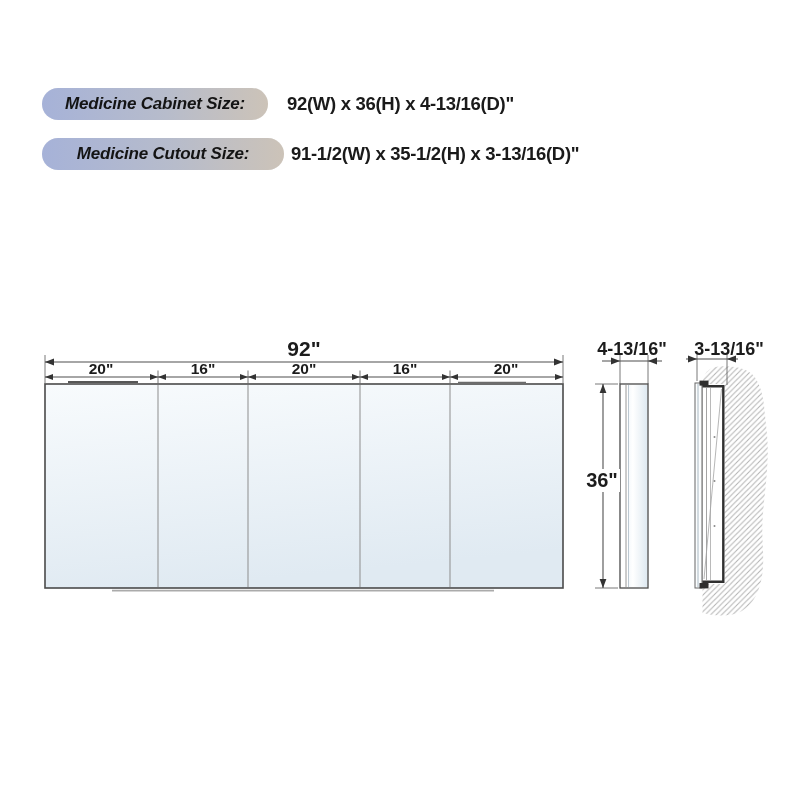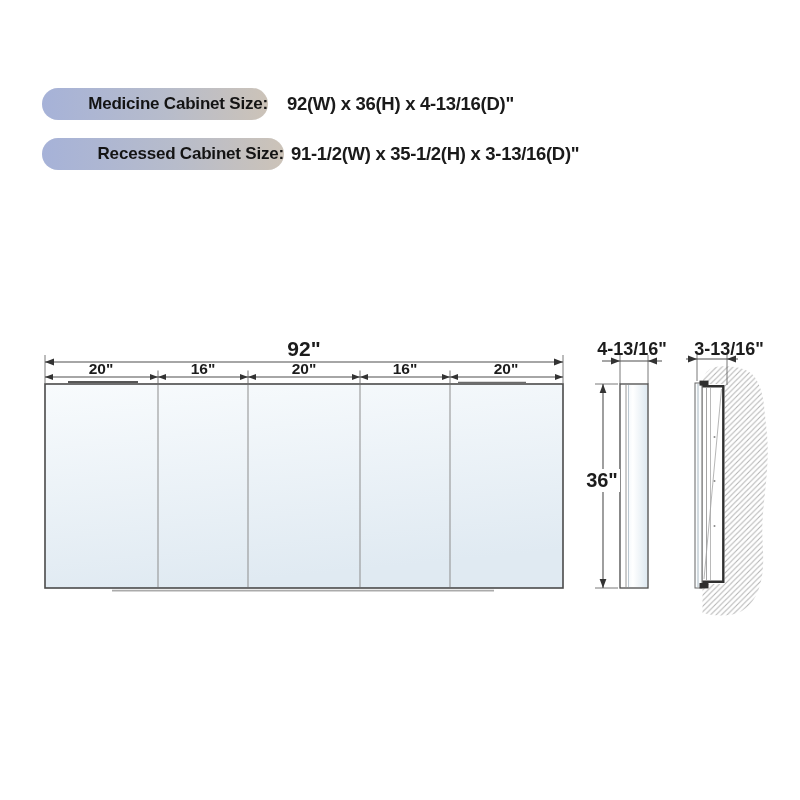--- a/index.html
+++ b/index.html
@@ -3,23 +3,24 @@
 <meta charset="utf-8">
 <style>
   html,body{margin:0;padding:0;background:#ffffff;}
   .canvas{
     position:relative;width:800px;height:800px;background:#ffffff;overflow:hidden;
     font-family:"Liberation Sans", sans-serif;
   }
   .pill{
     position:absolute;height:32px;border-radius:16px;
     background:linear-gradient(90deg,#a6b2d8 0%,#b7bccb 55%,#ccc3b8 100%);
-    display:flex;align-items:center;justify-content:flex-end;
+    display:flex;align-items:center;justify-content:center;
     color:#141414;font-weight:700;font-size:17px;letter-spacing:-0.2px;
     box-shadow:0 0 0.5px rgba(0,0,0,0.15);
+    font-style:italic;
   }
   .pill1{left:42px;top:88px;width:226px;}
   .pill2{left:42px;top:138px;width:242px;}
   .dim-value{
     position:absolute;height:32px;display:flex;align-items:center;
     color:#1a1a1a;font-weight:700;font-size:18.5px;letter-spacing:-0.3px;
     white-space:nowrap;
   }
   .v1{left:287px;top:88px;}
   .v2{left:291px;top:138px;}
@@ -30,21 +31,21 @@
 <body>
 
 <div class="canvas">
 
   <div class="pill pill1">
     <span>Medicine Cabinet Size:</span>
   </div>
   <div class="dim-value v1">92(W) x 36(H) x 4-13/16(D)"</div>
 
   <div class="pill pill2">
-    <span>Recessed Cabinet Size:</span>
+    <span>Medicine Cutout Size:</span>
   </div>
   <div class="dim-value v2">91-1/2(W) x 35-1/2(H) x 3-13/16(D)"</div>
 
   <svg width="800" height="800" viewBox="0 0 800 800">
     <defs>
       <linearGradient id="cabGrad" x1="0" y1="0" x2="0.25" y2="1">
         <stop offset="0" stop-color="#f8fbfd"></stop>
         <stop offset="1" stop-color="#e0eaf2"></stop>
       </linearGradient>
       <linearGradient id="sideGrad" x1="0" y1="0" x2="1" y2="0">

